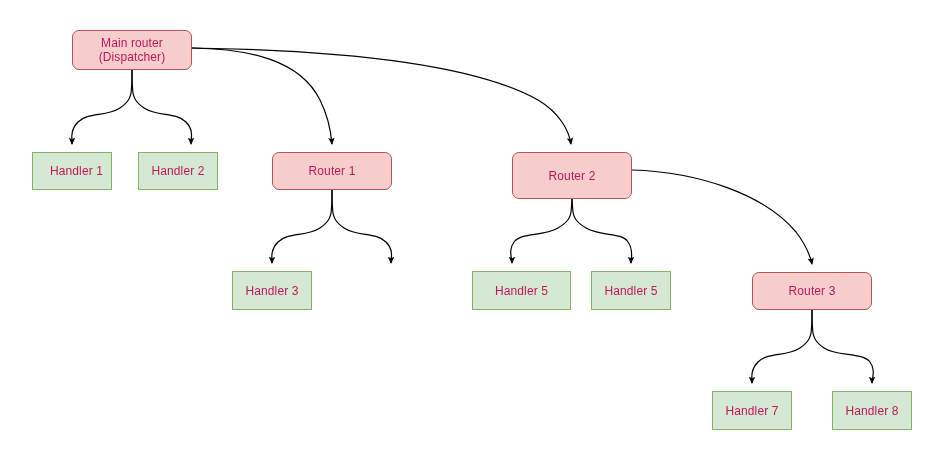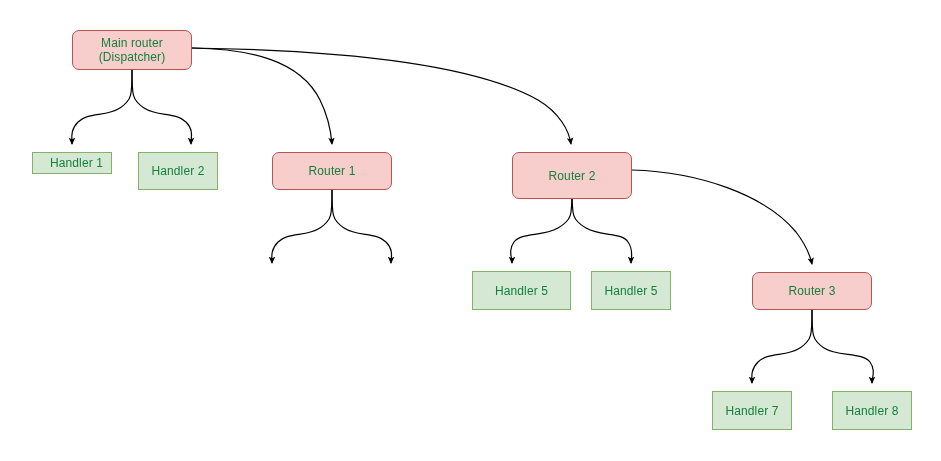--- a/index.html
+++ b/index.html
@@ -28,21 +28,21 @@
   }
   .node {
     position: absolute;
     box-sizing: border-box;
     display: flex;
     align-items: center;
     justify-content: center;
     text-align: center;
     font-size: 12px;
     line-height: 14px;
-    color: #15803d;
+    color: #be185d;
     letter-spacing: 0.1px;
     white-space: pre-line;
     user-select: none;
   }
   .node-router {
     background: #f8cecc;
     border: 1px solid #b85450;
     border-radius: 7px;
   }
   .node-handler {
@@ -88,36 +88,39 @@
     <path d="M 812,310 C 812,335 812,340 800,348 C 786,357 768,352 758,362 C 750,370 752,378 752,383" fill="none" stroke="#000000" stroke-width="1.2" marker-end="url(#arrow)"></path>
 
     <path d="M 812,310 C 812,335 812,340 824,348 C 838,357 862,352 870,362 C 876,370 872,378 872,383" fill="none" stroke="#000000" stroke-width="1.2" marker-end="url(#arrow)"></path>
   </svg>
 
   <div class="node node-router" style="left:72px; top:30px; width:120px; height:40px;">
     <span class="node-label">Main router
 (Dispatcher)</span>
   </div>
 
-  <div class="node node-handler" style="left:32px; top:152px; width:80px; height:22px;padding-left:9px;">
+  <div class="node node-handler" style="left:32px; top:152px; width:80px; height:38px;padding-left:9px;">
     <span class="node-label">Handler 1</span>
   </div>
 
   <div class="node node-handler" style="left:138px; top:152px; width:80px; height:38px;">
     <span class="node-label">Handler 2</span>
   </div>
 
   <div class="node node-router" style="left:272px; top:152px; width:120px; height:38px;">
     <span class="node-label">Router 1</span>
   </div>
 
   <div class="node node-router" style="left:512px; top:152px; width:120px; height:47px;">
     <span class="node-label">Router 2</span>
   </div>
 
+  <div class="node node-handler" style="left:232px; top:271px; width:80px; height:39px;">
+    <span class="node-label">Handler 3</span>
+  </div>
 
 
   <div class="node node-handler" style="left:472px; top:271px; width:99px; height:39px;">
     <span class="node-label">Handler 5</span>
   </div>
 
   <div class="node node-handler" style="left:591px; top:271px; width:80px; height:39px;">
     <span class="node-label">Handler 5</span>
   </div>
 

